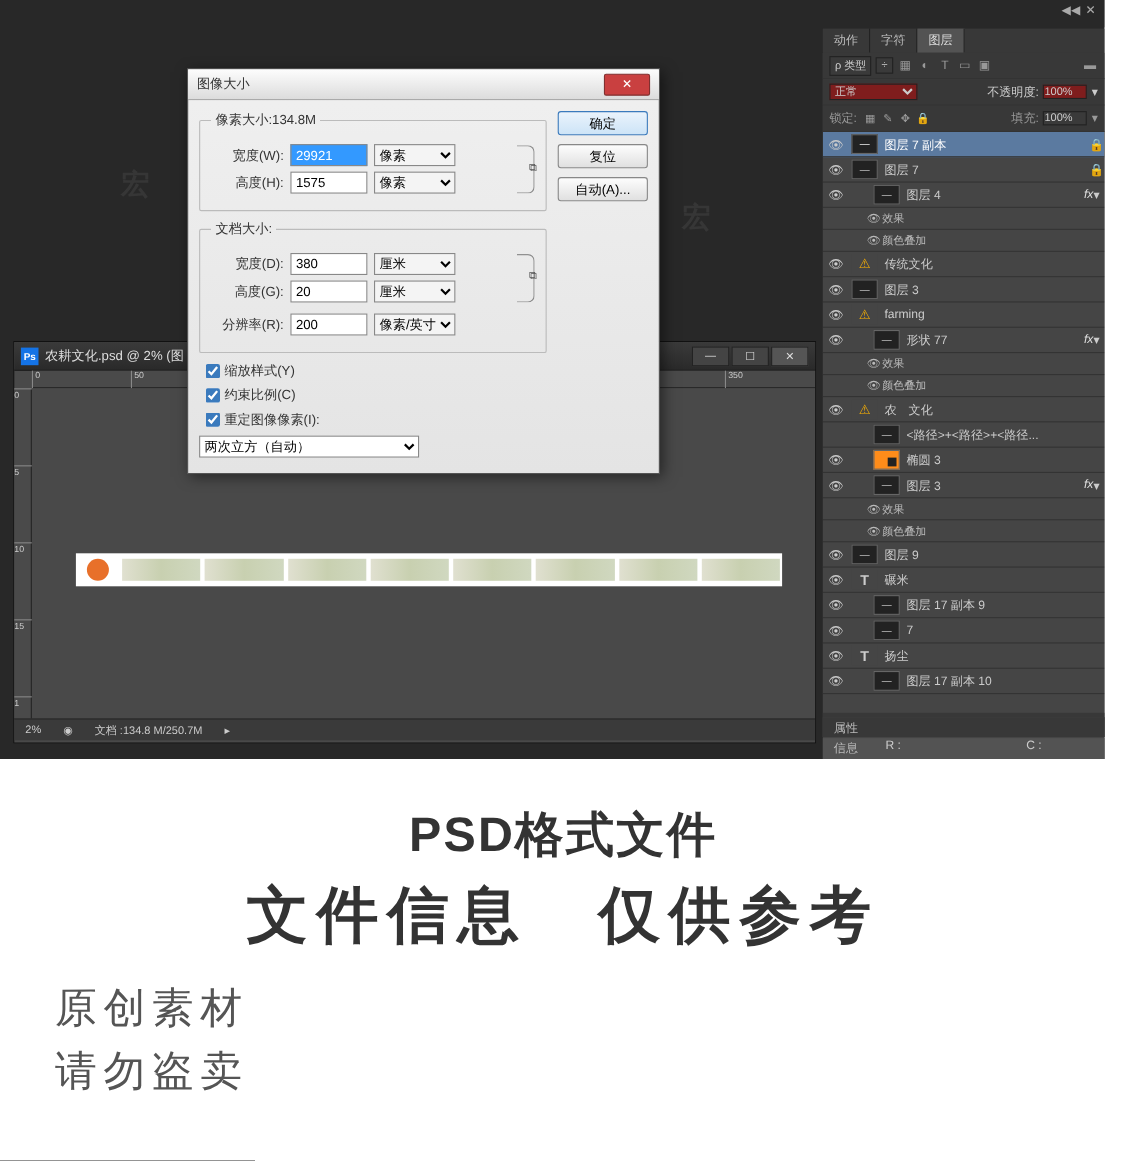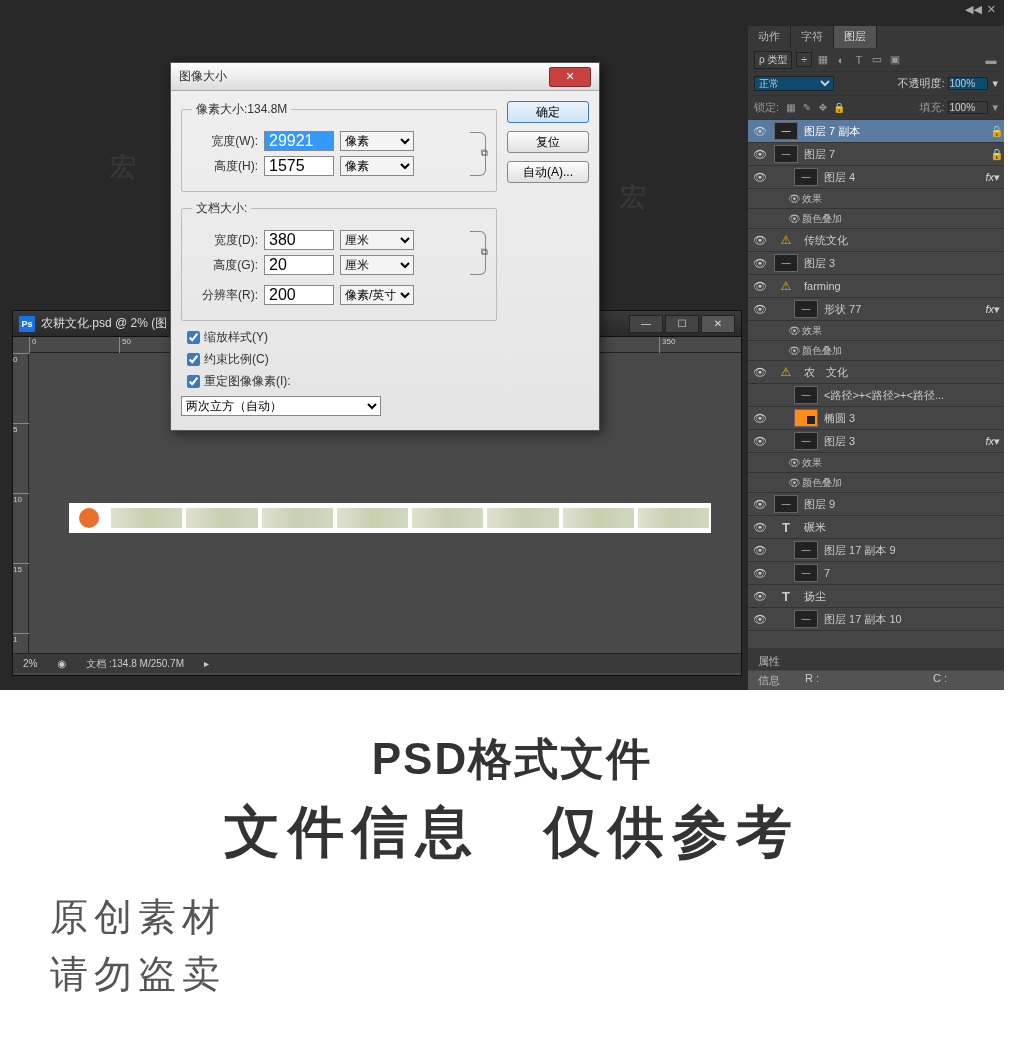--- a/index.html
+++ b/index.html
@@ -16,21 +16,21 @@
 .tab { padding:3px 10px; font-size:11px; color:#bbb; border-right:1px solid #222; cursor:pointer; }
 .tab.active { background:#535353; color:#ddd; }
 
 
 .layers-panel { position:absolute; top:48px; right:0; width:256px; bottom:20px; background:#454545; color:#ccc; font-size:11px; display:flex; flex-direction:column; }
 .lp-row { display:flex; align-items:center; height:24px; border-bottom:1px solid #333; padding:0 6px; gap:4px; }
 .lp-filter { background:#383838; }
 .lp-filter .sel { background:#3a3a3a; border:1px solid #222; padding:1px 4px; font-size:10px; }
 .lp-filter .ic { width:14px; text-align:center; color:#999; }
 .lp-blend { background:#383838; }
-.lp-blend select, .lp-blend input { background:#0c4a6e; border:1px solid #222; color:#ccc; font-size:10px; }
+.lp-blend select, .lp-blend input { background:#7f1d1d; border:1px solid #222; color:#ccc; font-size:10px; }
 .lp-lock { background:#383838; color:#999; }
 .lp-lock .lab { margin-right:2px; }
 .lp-lock .ic { width:12px; text-align:center; font-size:10px; }
 
 .layer-list { flex:1; overflow:hidden; }
 .layer { display:flex; align-items:center; height:23px; border-bottom:1px solid #333; padding-left:4px; font-size:11px; }
 .layer.sel { background:#5b7aa0; color:#fff; }
 .eye { width:16px; text-align:center; color:#ccc; font-size:11px; }
 .eye.empty { visibility:hidden; }
 .thumb { width:24px; height:18px; background:#222; border:1px solid #666; margin:0 6px; display:flex; align-items:center; justify-content:center; font-size:9px; }
@@ -80,21 +80,21 @@
 .dlg-body { display:flex; padding:10px; }
 .dlg-left { flex:1; }
 .dlg-right { width:92px; display:flex; flex-direction:column; gap:8px; padding-left:10px; }
 .dlg-btn { height:22px; background:linear-gradient(#fdfdfd,#e0e0e0); border:1px solid #888; border-radius:3px; font-size:12px; cursor:pointer; }
 .dlg-btn.primary { border:1px solid #3a7abd; background:linear-gradient(#eaf3fc,#cde4f7); }
 
 fieldset { border:1px solid #bbb; padding:8px 10px 10px; margin-bottom:8px; border-radius:2px; }
 legend { padding:0 4px; color:#333; }
 .frow { display:flex; align-items:center; margin:5px 0; gap:6px; }
 .frow label { width:66px; text-align:right; color:#333; }
-.frow input[type=text] { width:70px; height:20px; border:1px solid #888; padding:0 4px; font-size:16px; }
+.frow input[type=text] { width:70px; height:20px; border:1px solid #888; padding:0 4px; font-size:12px; }
 .frow input.hl { background:#3399ff; color:#fff; }
 .frow select { width:74px; height:20px; border:1px solid #888; background:#f4f4f4; font-size:12px; }
 .link-bracket { width:16px; height:44px; border:1px solid #888; border-left:none; border-radius:0 6px 6px 0; position:relative; margin-left:-2px; align-self:center; }
 .link-bracket::after { content:"⧉"; position:absolute; right:-3px; top:14px; font-size:10px; color:#555; }
 .pixel-group, .doc-group { display:flex;justify-content:center; }
 .pixel-fields, .doc-fields { flex:1; }
 .chk-row { display:flex; align-items:center; gap:4px; margin:5px 0 3px 6px; color:#333; }
 .chk-row input { accent-color:#3a7abd; }
 .interp-row { display:flex; margin:6px 0 4px; }
 .interp-row select { width:200px; height:20px; border:1px solid #888; background:#fff; font-size:12px; }

